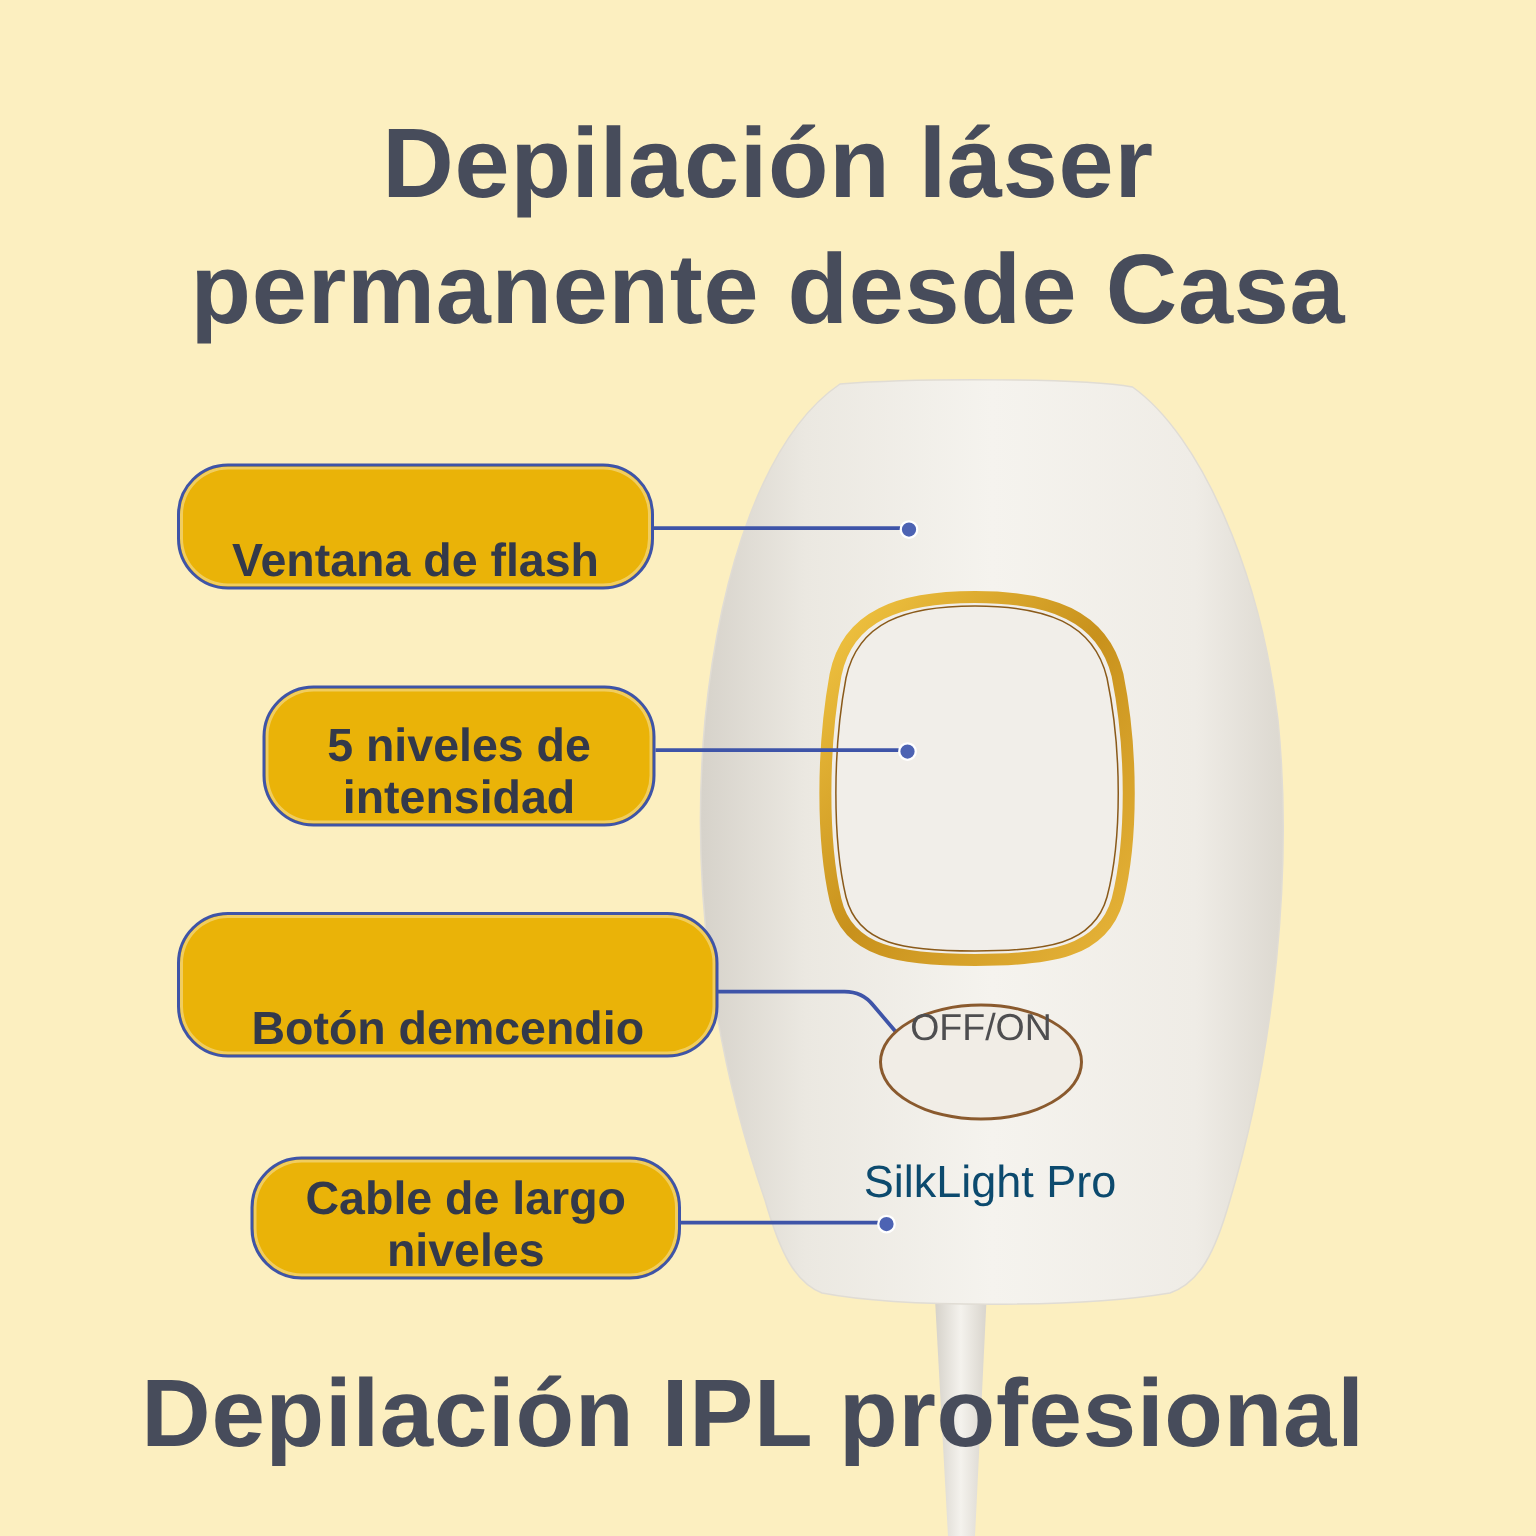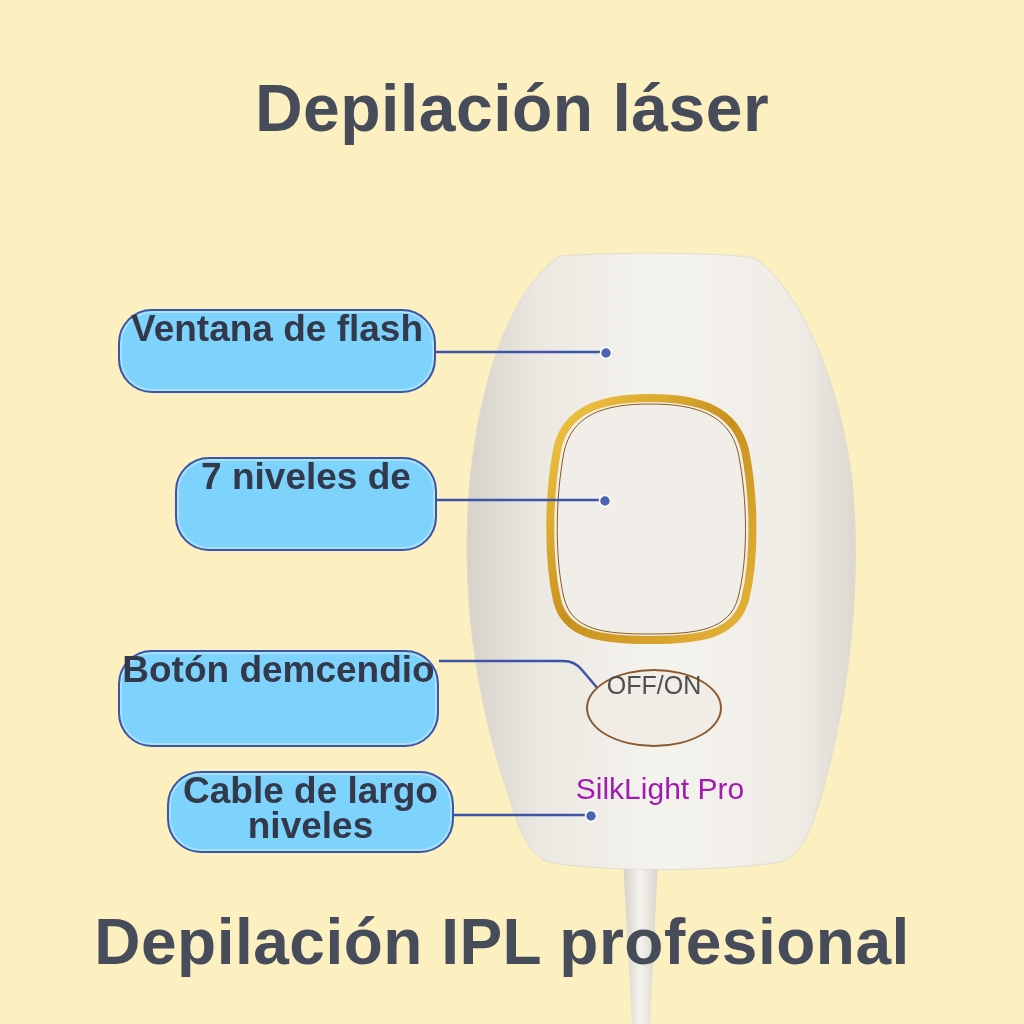--- a/index.html
+++ b/index.html
@@ -17,52 +17,53 @@
   .headline .line { display: block; font-size: 66px; line-height: 84px; }
   #title { top: 66px; }
   #title .line1 { padding-right: 0px; }
   #footer-title { top: 900px; font-size: 64px; line-height: 84px; left: -10px; }
 
   
   #device-svg { position: absolute; left: 0; top: 0; width: 1024px; height: 1024px; }
 
   .callout {
     position: absolute;
-    background: #7dd3fc;
+    background: #eab308;
     border: 2.5px solid #3e54a8;
     border-radius: 34px;
     color: #33394a;
-    font-size: 37px; font-weight: bold; line-height: 35px;
+    font-size: 31px; font-weight: bold; line-height: 35px;
     text-align: center;
-    display: flex; flex-direction: column; justify-content: flex-start; align-items: center;
+    display: flex; flex-direction: column; justify-content: flex-end; align-items: center;
     box-sizing: border-box;
     box-shadow: inset 0 0 0 2px rgba(255,255,255,0.35);
   }
   #callout-flash { left: 118px; top: 309px; width: 318px; height: 84px; }
   #callout-levels { left: 175px; top: 457px; width: 262px; height: 94px; }
-  #callout-power { left: 118px; top: 650px; width: 321px; height: 97px; }
+  #callout-power { left: 118px; top: 608px; width: 361px; height: 97px; }
   #callout-cable { left: 167px; top: 771px; width: 287px; height: 82px; }
 
   .device-text {
     position: absolute; color: #505054; text-align: center;
   }
   #power-btn {
     position: absolute; left: 586px; top: 669px; width: 136px; height: 78px;
     border: 2px solid #8a5a2e; border-radius: 50% / 50%;
     box-sizing: border-box; background: #f1ede6;
     display: flex; align-items: flex-start; justify-content: center;
     color: #4e4e50; font-size: 25px; letter-spacing: 0px;
   }
-  #brand { left: 540px; top: 772px; width: 240px; font-size: 30px; font-weight: normal; color: #a21caf; }
+  #brand { left: 540px; top: 772px; width: 240px; font-size: 30px; font-weight: normal; color: #0c4a6e; }
 </style>
 </head>
 <body>
 
 <h1 id="title" class="headline">
   <span class="line line1">Depilación láser</span>
+  <span class="line line2">permanente desde Casa</span>
 </h1>
 
 <svg id="device-svg" viewBox="0 0 1024 1024">
   <defs>
     <linearGradient id="bodyGrad" x1="0" y1="0" x2="1" y2="0">
       <stop offset="0" stop-color="#d6d2ca"></stop>
       <stop offset="0.18" stop-color="#ebe8e1"></stop>
       <stop offset="0.5" stop-color="#f5f3ee"></stop>
       <stop offset="0.85" stop-color="#efece6"></stop>
       <stop offset="1" stop-color="#dcd8d0"></stop>
@@ -116,21 +117,22 @@
     <circle cx="606" cy="353" r="5.5"></circle>
     <circle cx="605" cy="501" r="5.5"></circle>
     <circle cx="591" cy="816" r="5.5"></circle>
   </g>
 </svg>
 
 <div id="callout-flash" class="callout">
   <span>Ventana de flash</span>
 </div>
 <div id="callout-levels" class="callout">
-  <span>7 niveles de</span>
+  <span>5 niveles de</span>
+  <span>intensidad</span>
 </div>
 <div id="callout-power" class="callout">
   <span>Botón demcendio</span>
 </div>
 <div id="callout-cable" class="callout">
   <span>Cable de largo</span>
   <span>niveles</span>
 </div>
 
 <div id="power-btn">

